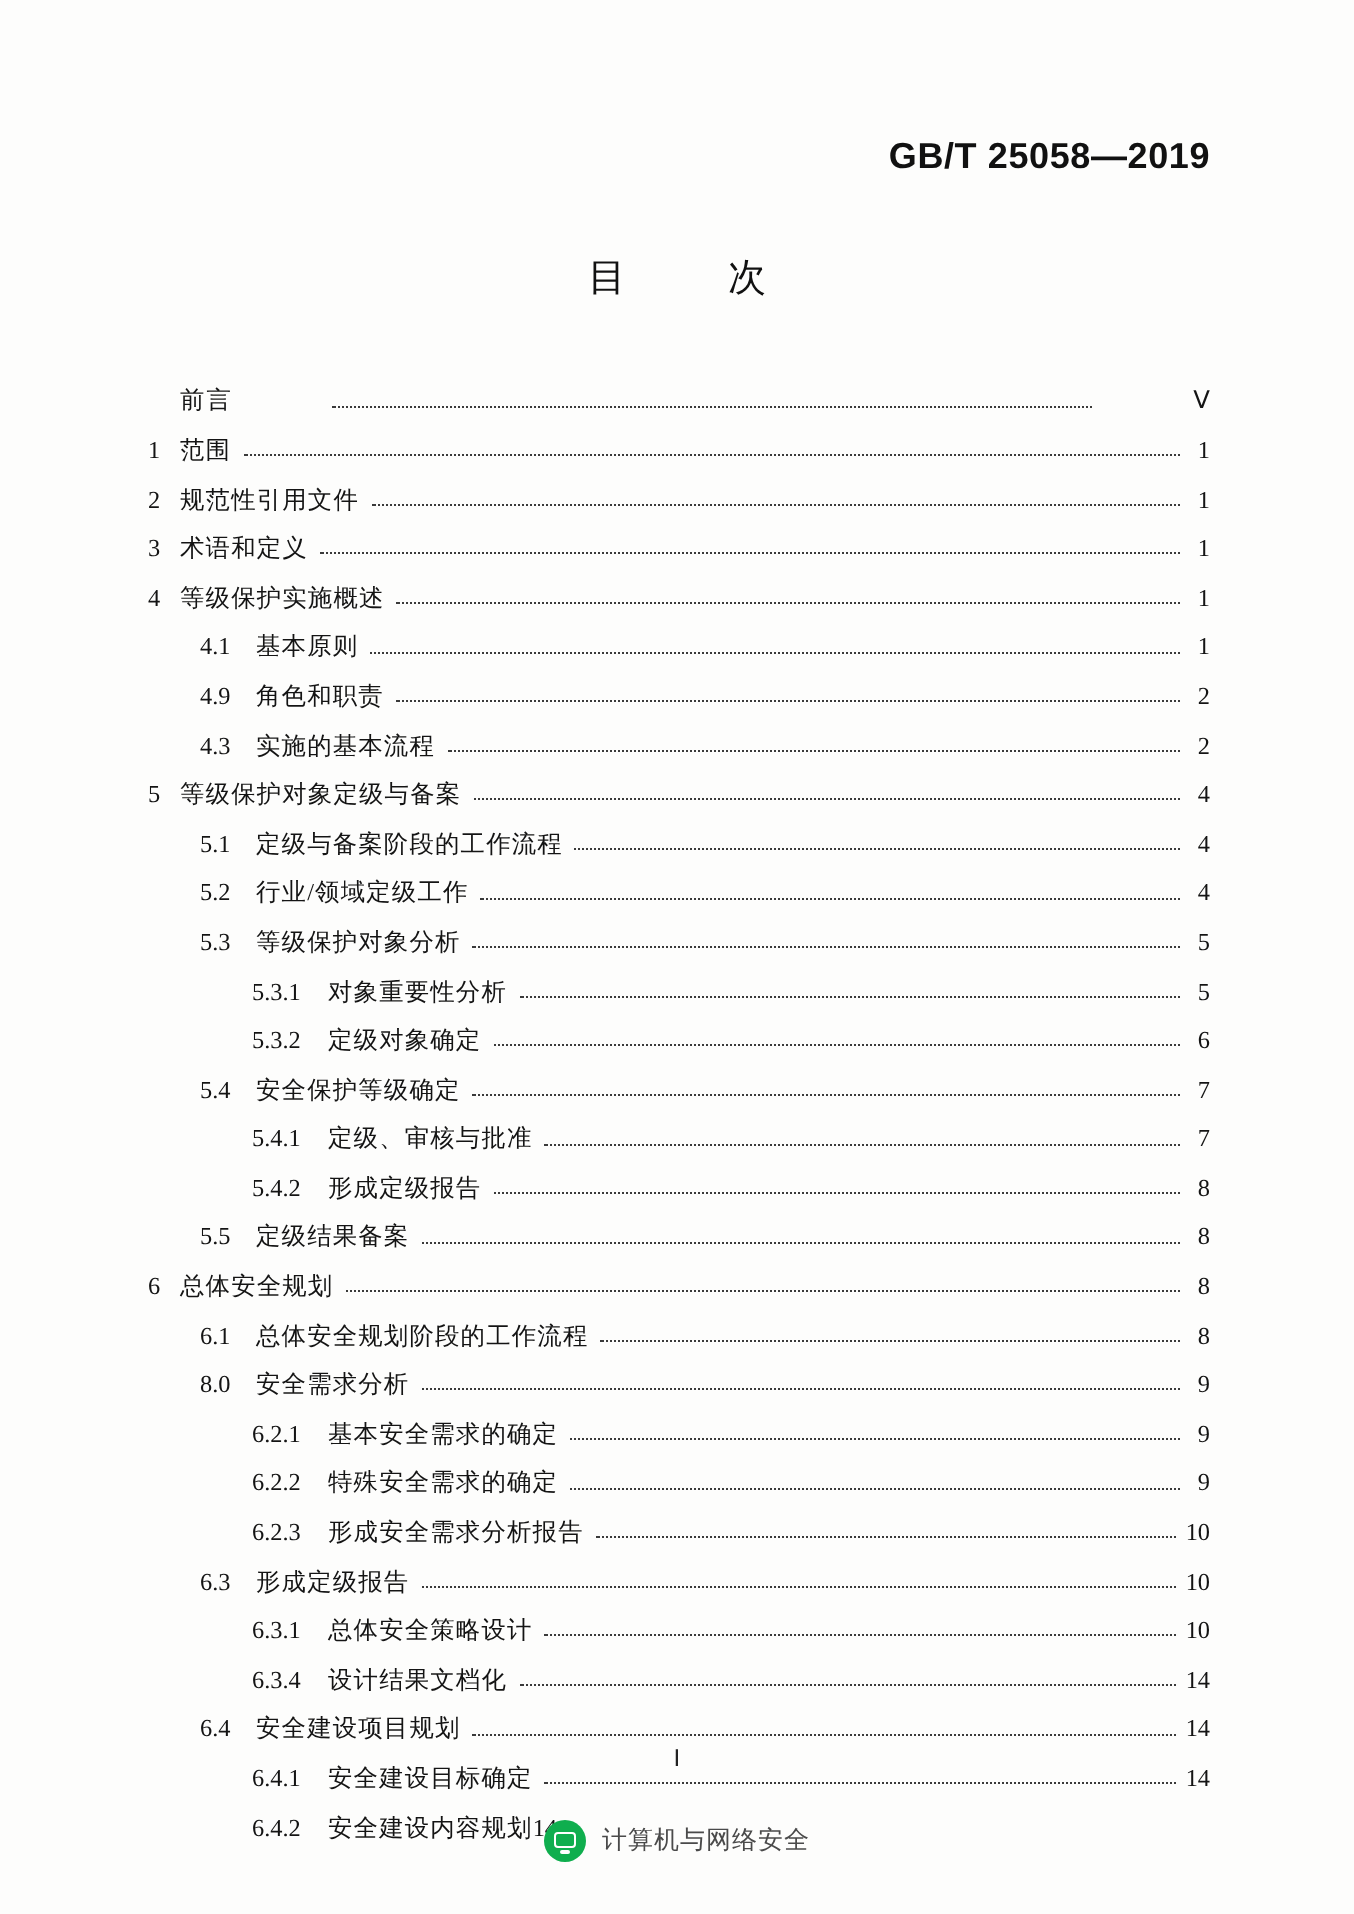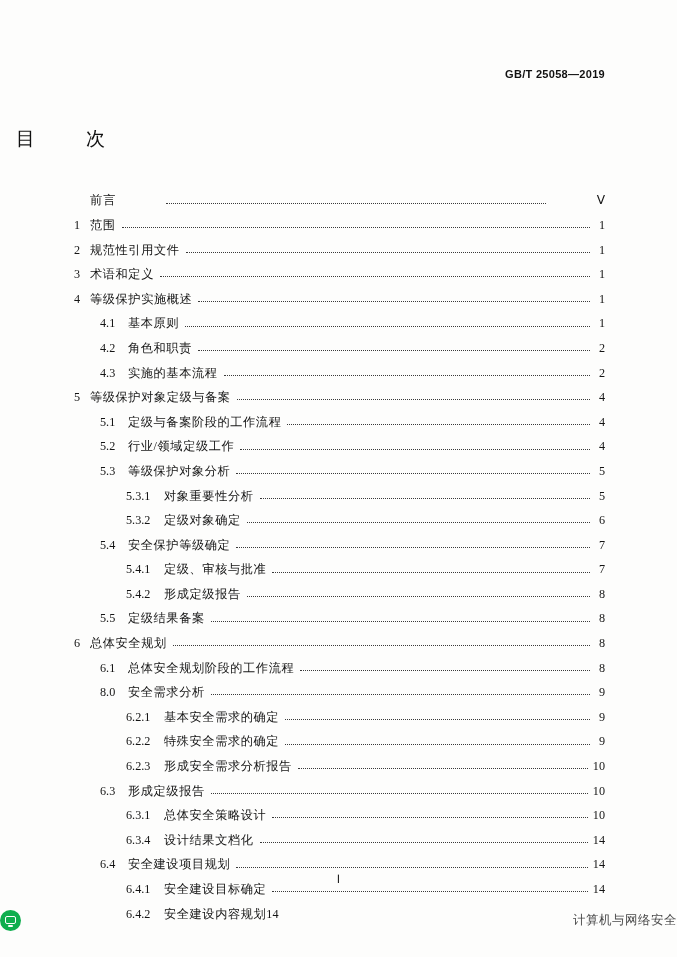--- a/index.html
+++ b/index.html
@@ -19,29 +19,30 @@
     position: absolute;
     inset: 0;
     background: #fdfdfc;
   }
   .header-code {
     position: absolute;
     top: 68px;
     right: 72px;
     font-family: "Liberation Sans", sans-serif;
     font-weight: bold;
-    font-size: 11px;
+    font-size: 18px;
     letter-spacing: 0.3px;
     color: #111;
   }
   .doc-title {
     position: absolute;
     top: 126px;
     left: 0;
     right: 0;
+    text-align: center;
     font-size: 19px;
     letter-spacing: 16px;
     text-indent: 16px;
     color: #111;
     font-family: Liberation Serif, serif;
   }
   .toc {
     position: absolute;
     top: 182px;
     left: 74px;
@@ -101,21 +102,21 @@
     font-size: 11.5px;
     color: #222;
     font-family: "Liberation Serif", serif;
   }
   .footer-brand {
     position: absolute;
     bottom: 26px;
     left: 0;
     right: 0;
     display: flex;
-    justify-content: space-between;
+    justify-content: center;
     align-items: center;
     gap: 8px;
   }
   .brand-logo {
     width: 21px;
     height: 21px;
     border-radius: 50%;
     background: #0fae4e;
     position: relative;
     flex: 0 0 auto;
@@ -201,21 +202,21 @@
       <div class="toc-row lvl2">
         <span class="toc-label">
           <span class="num">4.1</span>
           <span class="txt">基本原则</span>
         </span>
         <span class="leader"></span>
         <span class="pg">1</span>
       </div>
       <div class="toc-row lvl2">
         <span class="toc-label">
-          <span class="num">4.2</span>
+          <span class="num">4.9</span>
           <span class="txt">角色和职责</span>
         </span>
         <span class="leader"></span>
         <span class="pg">2</span>
       </div>
       <div class="toc-row lvl2">
         <span class="toc-label">
           <span class="num">4.3</span>
           <span class="txt">实施的基本流程</span>
         </span>

